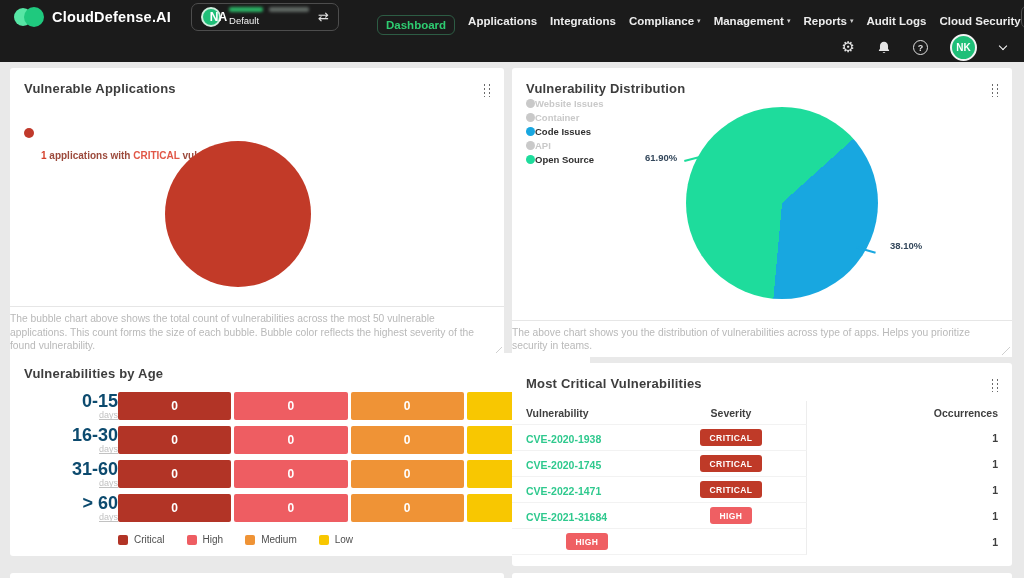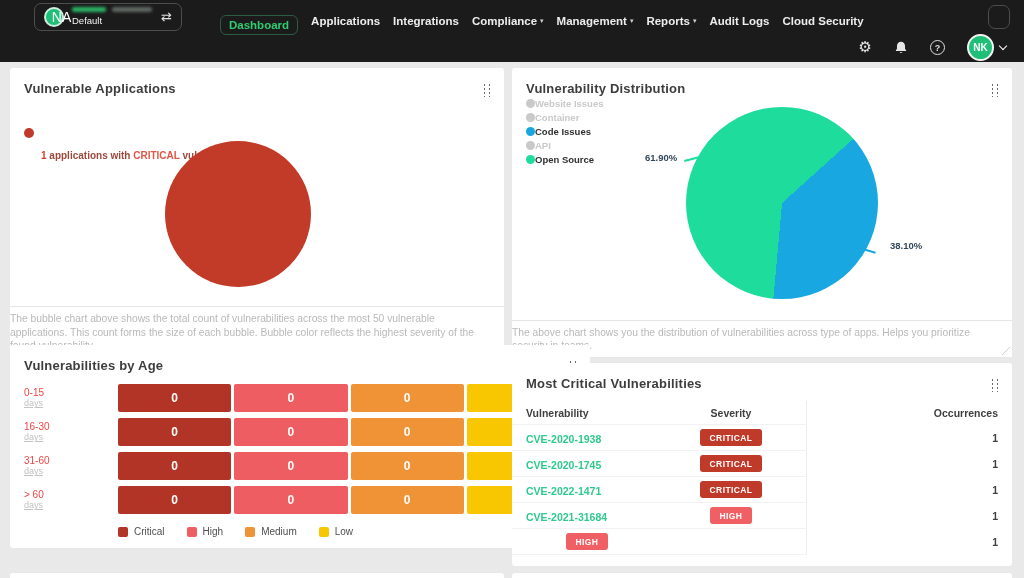--- a/index.html
+++ b/index.html
@@ -15,49 +15,49 @@
   .topbar { position:absolute; top:0; left:0; width:1024px; height:62px; background:#1b1b1b; }
   .tb-row1 { display:flex; align-items:center; height:33px; padding:0 14px 0 14px; }
   .logo { display:flex; align-items:center; gap:8px; }
   .logo-circles { position:relative; width:30px; height:20px; }
   .logo-c1 { position:absolute; left:0; top:1px; width:18px; height:18px; border-radius:50%; background:#57e6a5; }
   .logo-c2 { position:absolute; left:10px; top:0; width:20px; height:20px; border-radius:50%; background:#1fc97e; }
   .logo-text { color:#fff; font-weight:bold; font-size:14.5px; letter-spacing:.2px; }
   .org-box { margin-left:20px; display:flex; align-items:center; gap:8px; border:1px solid #4d4d4d;
              border-radius:7px; padding:3px 9px; height:28px; min-width:148px; cursor:pointer; }
   .org-avatar { width:20px; height:20px; border-radius:50%; display:flex; align-items:center; justify-content:center;
-                color:#fff; font-size:14px; font-weight:normal; border:2px solid #cfeede;padding-left:15px; }
+                color:#fff; font-size:12px; font-weight:bold; border:2px solid #cfeede;padding-left:15px; }
   .org-lines { display:flex; flex-direction:column; gap:3px; flex:1; }
   .org-redacted { display:flex; gap:6px; align-items:center; }
   .rbar { height:5px; border-radius:2px; filter:blur(1.4px); }
   .rbar.g { width:34px; background:#2ecc71; opacity:.85; }
   .rbar.m { width:40px; background:#8d9b94; opacity:.6; }
   .org-name { color:#f2f2f2; font-size:9.5px; }
   .swap { color:#e0e0e0; font-size:13px; font-family:"DejaVu Sans", sans-serif; line-height:1; }
   .nav { display:flex; align-items:flex-start; gap:13px; margin-left:38px; white-space:nowrap;margin-top:16px; }
   .nav-item { color:#ededed; font-size:11.5px; font-weight:bold; cursor:pointer; display:flex; align-items:center; gap:3px; }
   .nav-item.active { color:#2ecc71; border:1px solid #2d5c44; border-radius:6px; padding:3px 8px; }
   .caret { font-size:7px; color:#cfcfcf; font-family:"DejaVu Sans", sans-serif; }
   .scan-box { margin-left:auto; display:flex; align-items:center; gap:7px; border:1px solid #4d4d4d;
               border-radius:7px; padding:3px 10px; height:24px; cursor:pointer; }
   .tb-row2 { display:flex; align-items:center; justify-content:flex-end; gap:22px; height:29px; padding-right:18px; }
   .gear { color:#e6e6e6; font-size:15px; font-family:"DejaVu Sans", sans-serif; cursor:pointer; line-height:1; }
   .bell { cursor:pointer; display:flex; }
   .qmark { width:15px; height:15px; border:1.5px solid #e0e0e0; border-radius:50%; color:#e0e0e0;
            font-size:9px; font-weight:bold; display:flex; align-items:center; justify-content:center; cursor:pointer; }
-  .user-wrap { display:flex; align-items:center; gap:6px; cursor:pointer; }
+  .user-wrap { display:flex; align-items:center; gap:23px; cursor:pointer; }
   .user-avatar { width:27px; height:27px; border-radius:50%; border:2px solid #f4f4f4; color:#fff;
                  font-size:10px; font-weight:bold; display:flex; align-items:center; justify-content:center; }
   .chev { width:6px; height:6px; border-right:1.5px solid #fff; border-bottom:1.5px solid #fff;
           transform:rotate(45deg); margin-top:-4px; }
   
   .card { position:absolute; background:#fff; border-radius:3px; }
   #card-va  { left:10px;  top:68px;  width:494px; height:289px; }
   #card-vd  { left:512px; top:68px;  width:500px; height:289px; }
-  #card-age { left:10px;  top:345px; width:580px; height:203px; }
+  #card-age { left:10px;  top:353px; width:580px; height:203px;text-align:right; }
   #card-mcv { left:512px; top:363px; width:500px; height:203px; }
   .card-head { display:flex; justify-content:space-between; align-items:flex-start; padding:13px 13px 0 14px; }
   .card-title { font-size:13px; font-weight:bold; color:#3d3d3d; letter-spacing:.2px; }
   .drag { width:9px; height:14px; margin-top:2px; cursor:grab;
           background-image:radial-gradient(#6b6b6b 1px, transparent 1.1px); background-size:5px 4px; }
   .desc { position:absolute; left:0; right:0; bottom:0; border-top:1px solid #e6e6e6;
           padding:5px 16px 4px 0; font-size:10.3px; line-height:1.32; color:#b9b9b9; background:#fff; }
   .resize-h { position:absolute; right:2px; bottom:2px; width:8px; height:8px; cursor:nwse-resize;
               background:linear-gradient(135deg, transparent 0 50%, #cfcfcf 50% 55%, transparent 55% 70%, #cfcfcf 70% 75%, transparent 75%); }
   
@@ -77,21 +77,21 @@
   .pie-label { position:absolute; font-size:9.5px; font-weight:bold; color:#33475b; }
   .pl-1 { left:133px; top:84px; }
   .pl-2 { left:378px; top:172px; }
   .leader { position:absolute; height:1.5px; }
   .ld-1 { left:172px; top:90px; width:16px; background:#1edc9c; transform:rotate(-14deg); }
   .ld-2 { left:344px; top:181px; width:20px; background:#18a7e0; transform:rotate(16deg); }
   
   .age-rows { padding:10px 10px 0 0; }
   .age-row { display:flex; align-items:center; height:28px; margin-bottom:6px; }
   .age-lab { width:108px; padding-left:14px; }
-  .age-range { font-size:10px; color:#ef4444; font-weight:normal; line-height:1.05; }
+  .age-range { font-size:18px; color:#0c4a6e; font-weight:bold; line-height:1.05; }
   .age-unit { font-size:9px; color:#c2c2c2;text-decoration:underline; }
   .age-bar { flex:1; display:flex; gap:3px; height:28px; }
   .seg { flex:1; border-radius:2px; display:flex; align-items:center; justify-content:center;
          color:#fff; font-size:12px; font-weight:bold; }
   .age-legend { position:absolute; left:108px; bottom:11px; display:flex; gap:22px; }
   .al-item { display:flex; align-items:center; gap:6px; }
   .al-sq { width:10px; height:10px; border-radius:2px; }
   .al-lab { font-size:10px; color:#4f4f4f; }
   
   .tbl { margin-top:9px; }
@@ -109,20 +109,27 @@
   
   .sliver { position:absolute; top:573px; height:5px; background:#fff; border-radius:3px 3px 0 0; }
   #sliver-l { left:10px; width:494px; }
   #sliver-r { left:512px; width:500px; }
 </style>
 </head>
 <body>
 
 <div class="topbar">
   <div class="tb-row1">
+    <div class="logo">
+      <span class="logo-circles">
+        <span class="logo-c1"></span>
+          <span class="logo-c2"></span>
+      </span>
+      <span class="logo-text">CloudDefense.AI</span>
+    </div>
 
     <div class="org-box">
       <span class="org-avatar" style="background: rgb(31, 191, 120);">NA</span>
       <span class="org-lines">
         <span class="org-redacted">
           <span class="rbar g"></span>
             <span class="rbar m"></span>
         </span>
         <span class="org-name">Default</span>
       </span>

